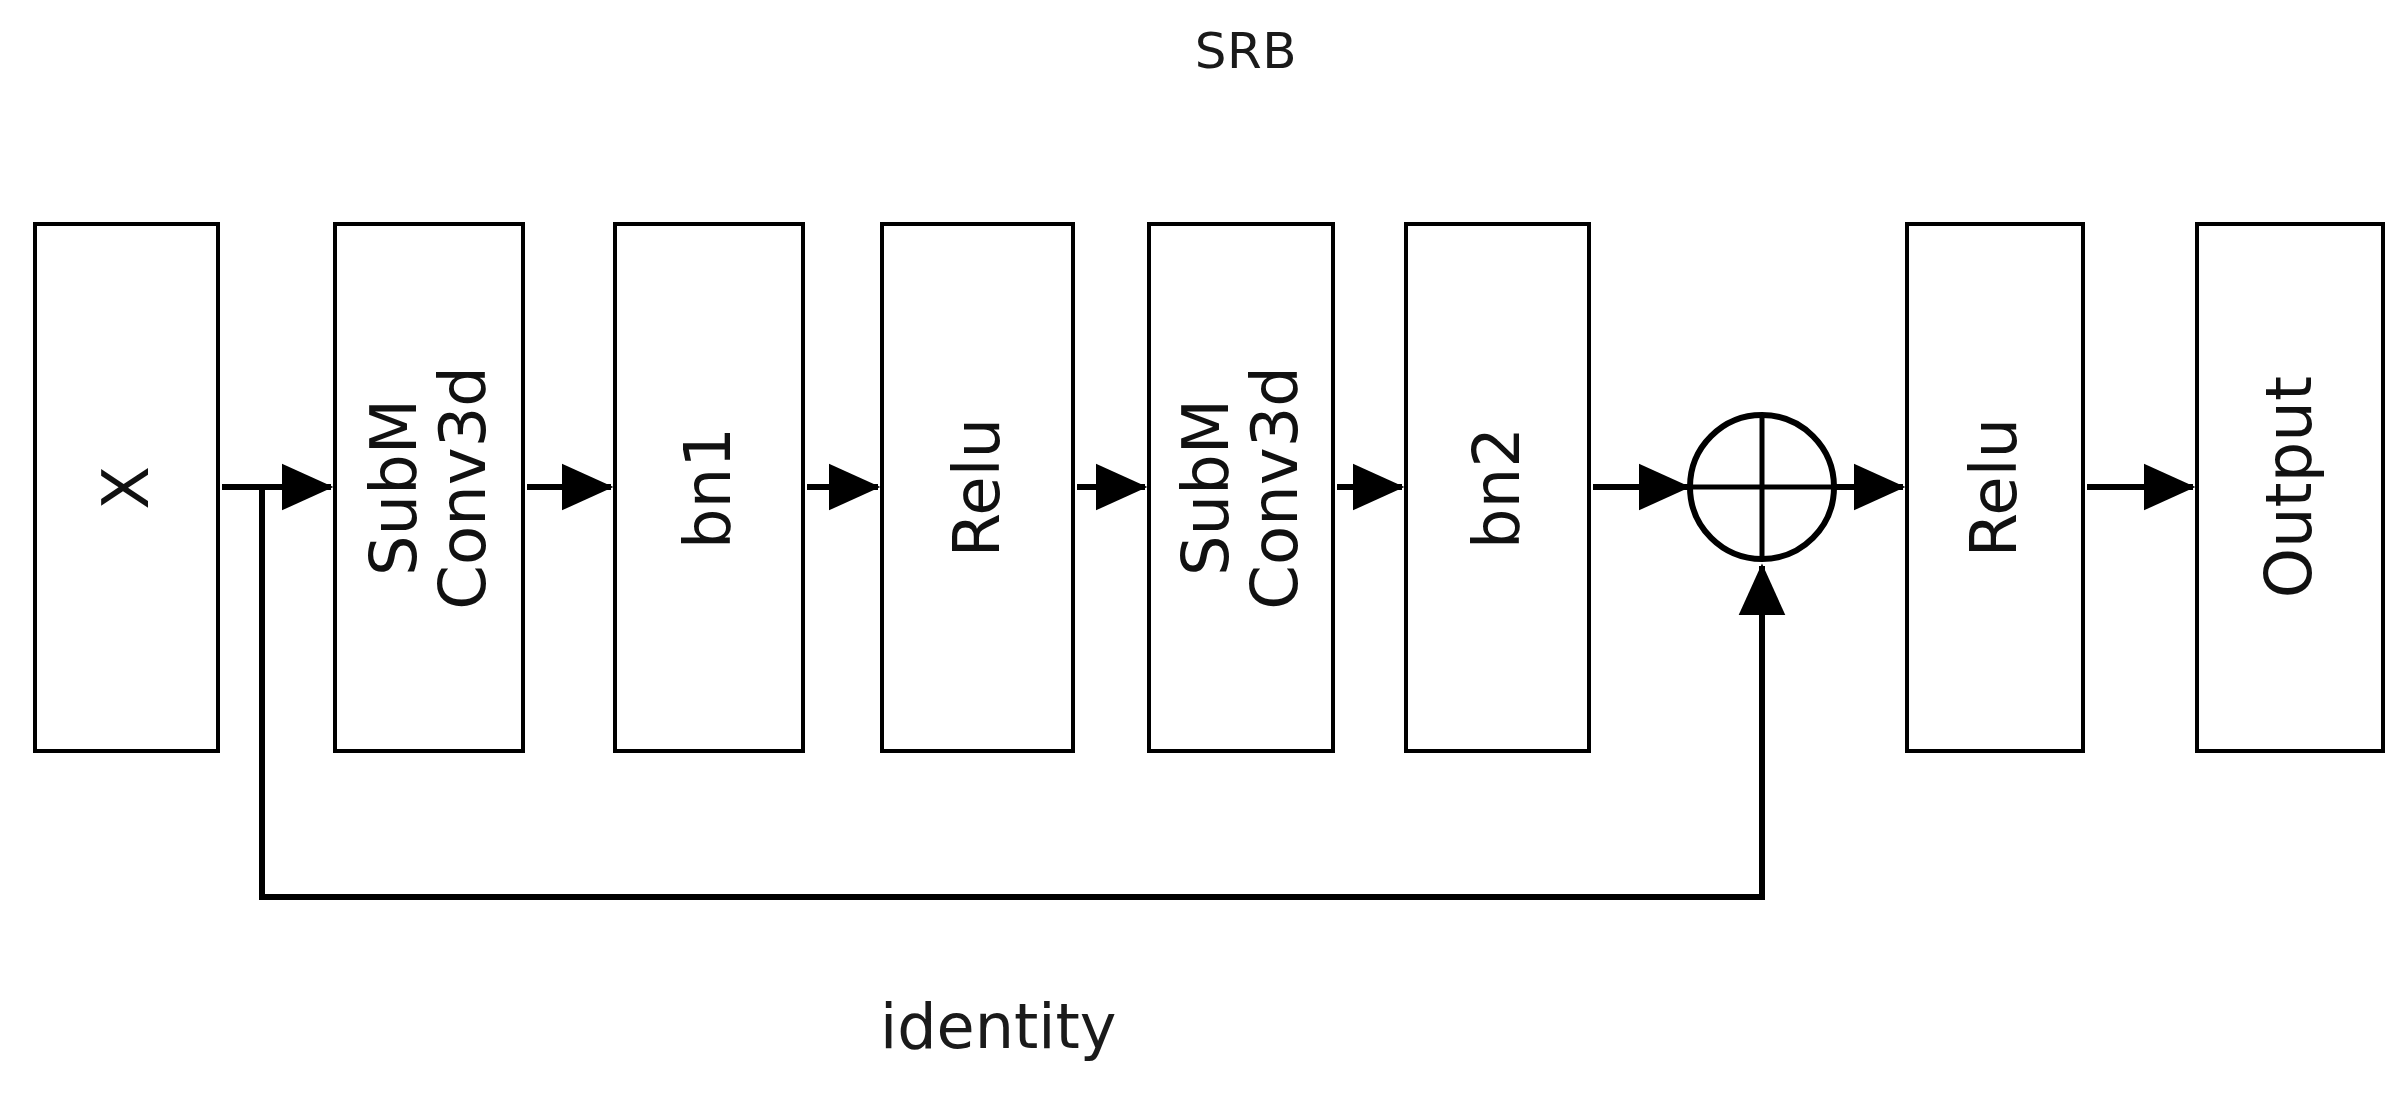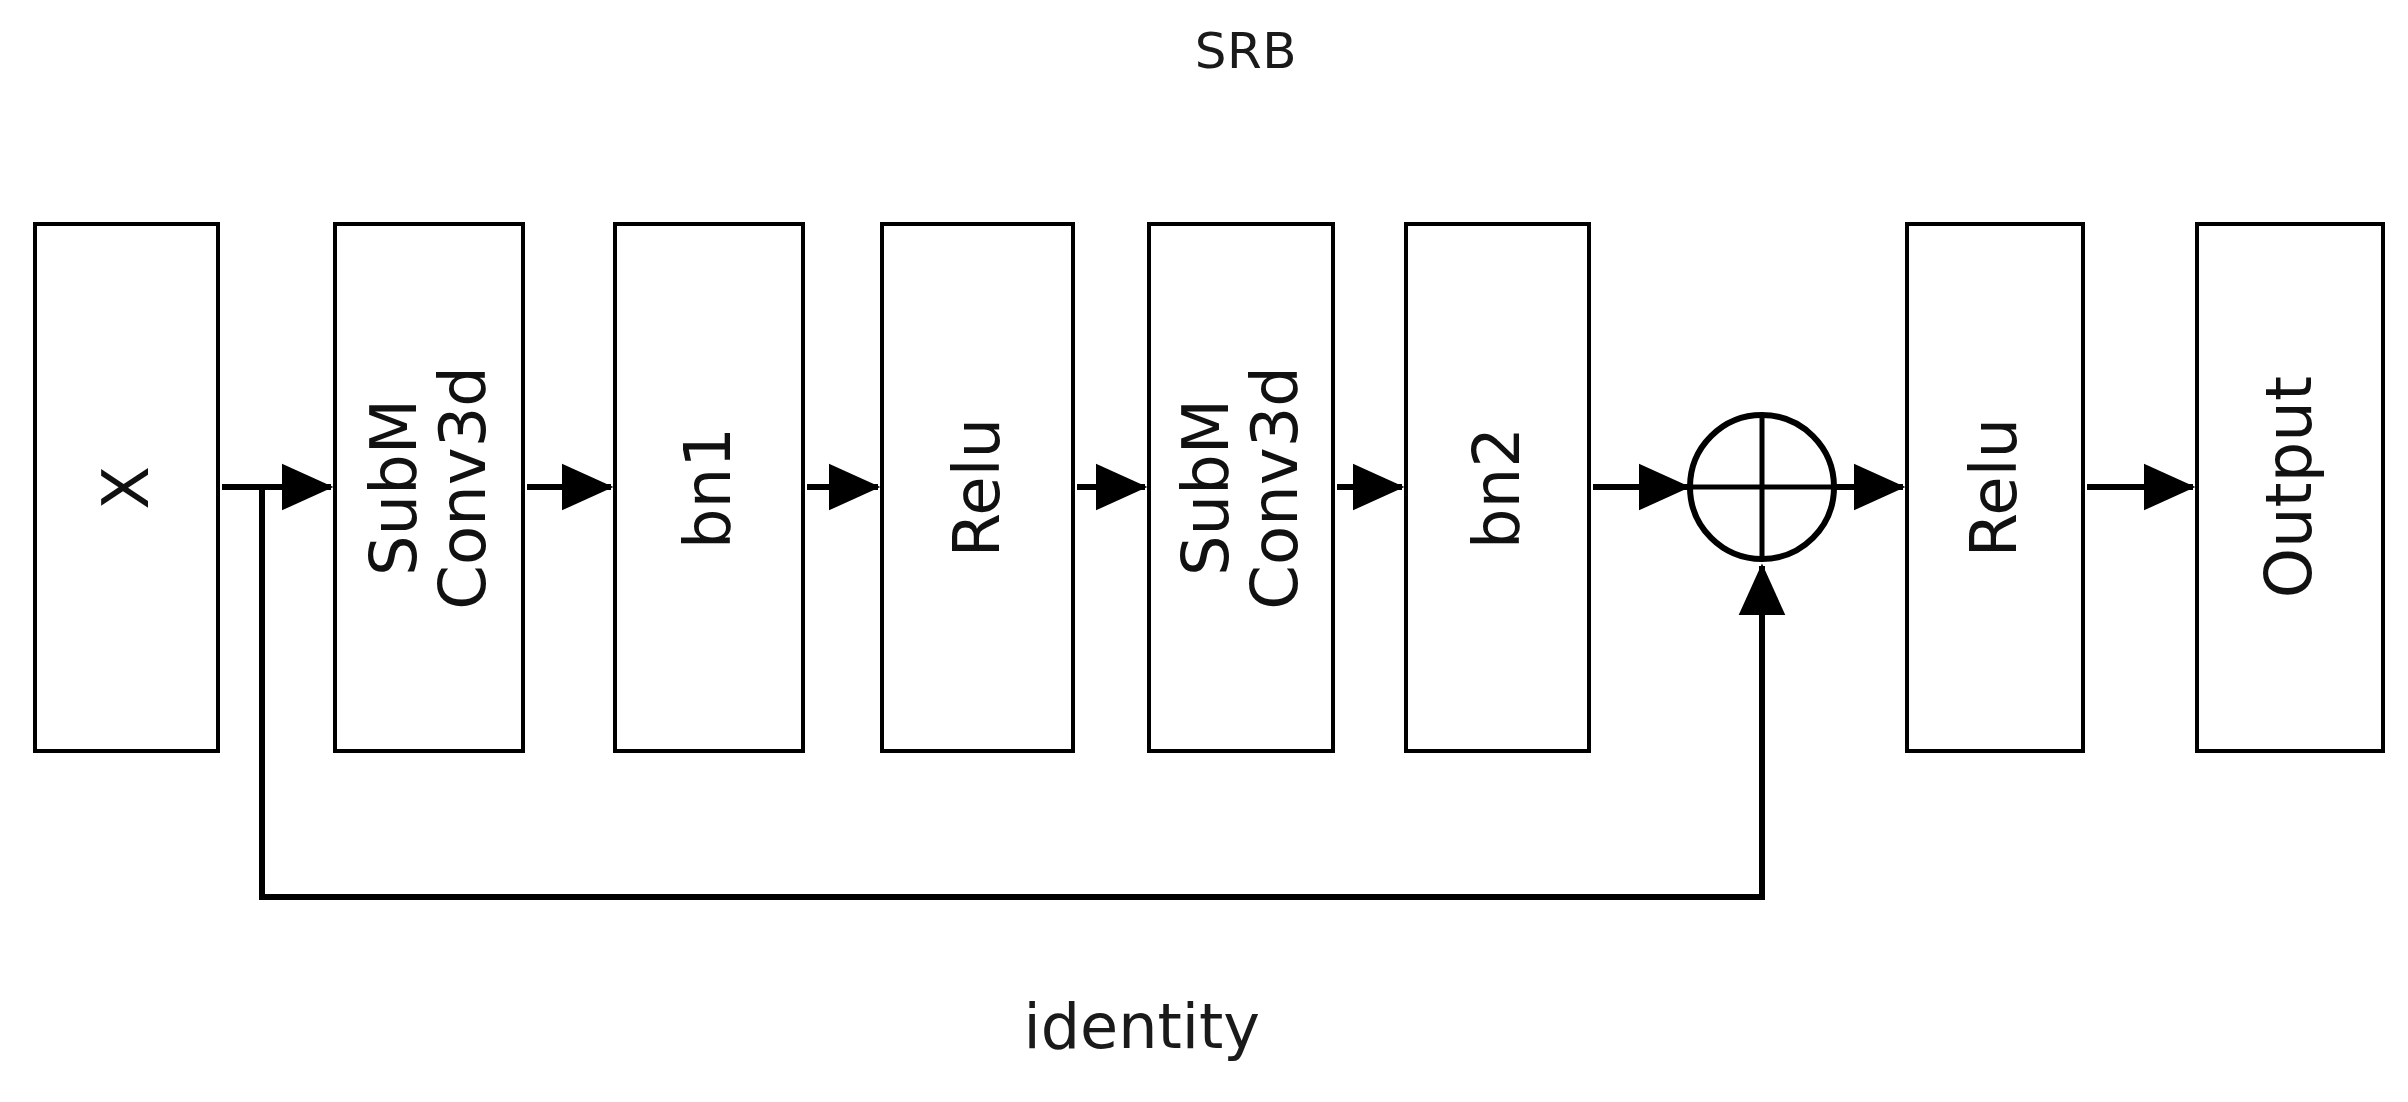--- a/index.html
+++ b/index.html
@@ -36,21 +36,21 @@
     color: #1a1a1a;
     font-family: "DejaVu Sans", sans-serif;
     letter-spacing: 0.5px;
     padding-left: 42px;
   }
   .identity-label {
     position: absolute;
     left: 880px;
     top: 990px;
     width: 380px;
-    text-align: right;
+    text-align: left;
     font-size: 62px;
     color: #1a1a1a;
     font-family: "DejaVu Sans", sans-serif;
   }
   .node-box {
     position: absolute;
     box-sizing: border-box;
     border: 4px solid #000000;
     background: #ffffff;
     display: flex;

